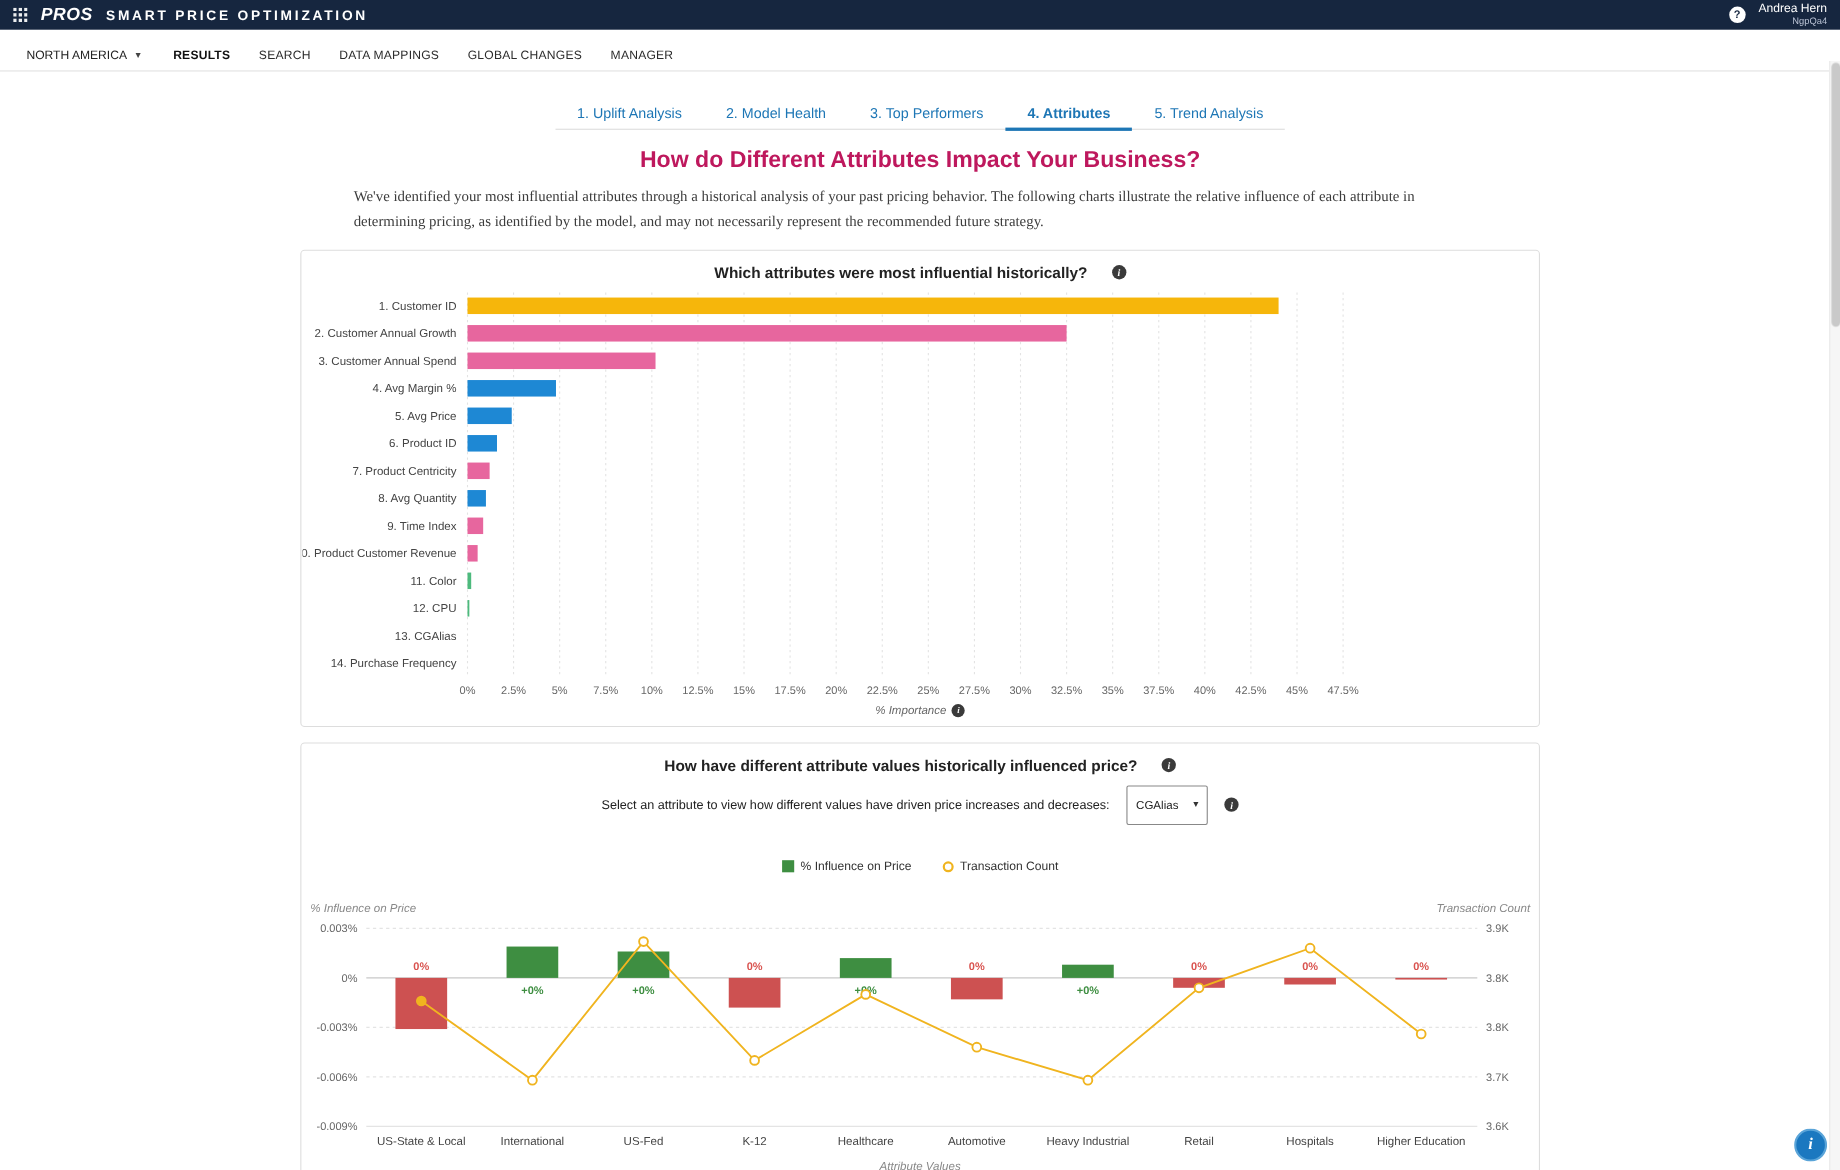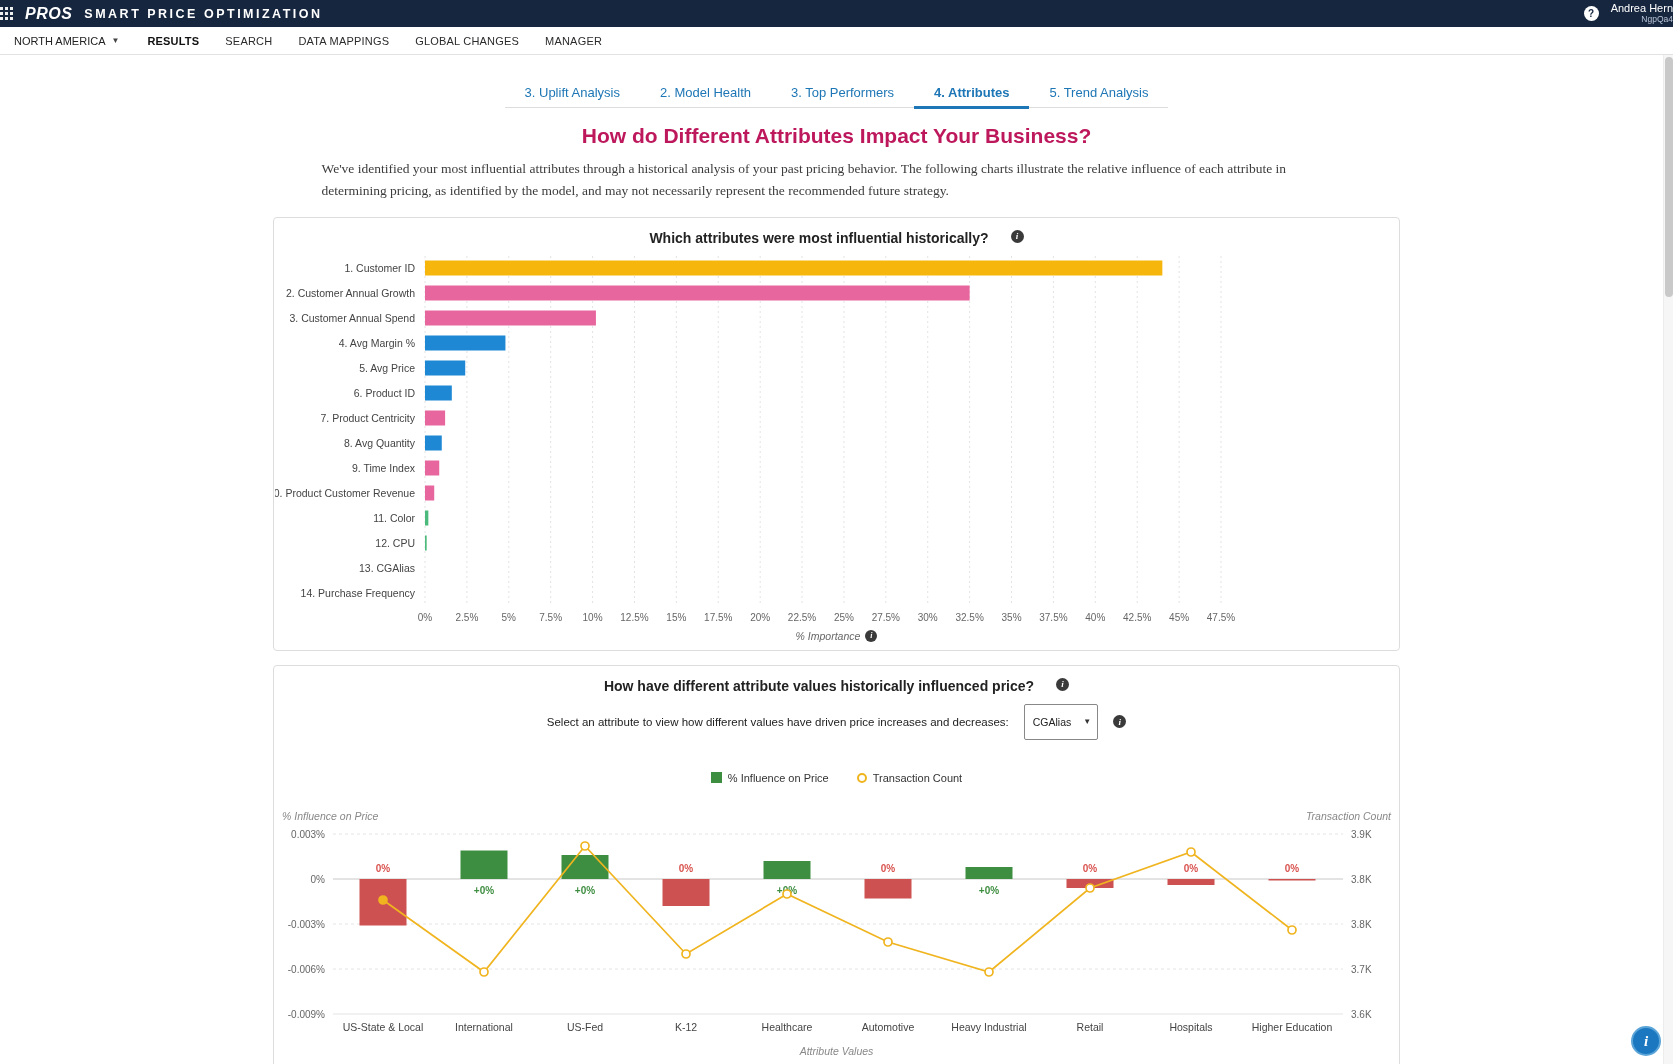--- a/index.html
+++ b/index.html
@@ -1,34 +1,34 @@
 <!DOCTYPE html>
 <html><head>
 <meta charset="utf-8">
 <style>
   * { margin:0; padding:0; box-sizing:border-box; }
   html, body { width:1673px; height:1064px; overflow:hidden; background:#fff;
     font-family:"Liberation Sans", sans-serif; position:relative; }
 
   
   .topbar { height:27px; background:#16263f; color:#fff; display:flex; align-items:center;
-    padding:0 0; gap:12px; }
+    padding:0 12px; gap:12px; }
   .waffle { display:flex; cursor:pointer; }
   .brand { font-weight:bold; font-style:italic; font-size:16px; letter-spacing:.5px; }
   .app-title { font-size:12.5px; font-weight:bold; letter-spacing:2.5px; }
   .spacer { flex:1; }
   .help-icon { width:15px; height:15px; border-radius:50%; background:#fff; color:#16263f;
     font-size:10px; font-weight:bold; display:flex; align-items:center; justify-content:center; cursor:pointer; }
   .user { text-align:right; line-height:1.15; cursor:pointer; }
   .user-name { font-size:11px; }
   .user-env { font-size:8.5px; color:#b9c2d4; }
 
   
   .navbar { height:28px; background:#fff; border-bottom:1px solid #e2e2e2; display:flex;
-    align-items:center; padding:0 14px; gap:28px; font-size:11px; color:#222; text-transform:uppercase; }
+    align-items:center; padding:0 24px; gap:28px; font-size:11px; color:#222; text-transform:uppercase;margin-top:10px; }
   .region { display:flex; align-items:center; gap:6px; cursor:pointer; }
   .chev { font-size:8px; color:#444; }
   #nav-items { display:flex; gap:26px; }
   .nav-item { cursor:pointer; letter-spacing:.2px; color:#2b2b2b;text-align:center; }
   .nav-item.active { font-weight:bold; color:#111; }
 
   
   .tabs-wrap { display:flex; justify-content:center; margin-top:22px; }
   .tabs { display:flex; border-bottom:1px solid #ddd; }
   .tab { padding:8px 20px 6px; font-size:13px; color:#1d76b5; cursor:pointer;
@@ -38,21 +38,21 @@
   
   .page-title { text-align:center; font-size:21px; color:#be185d; margin-top:16px; font-weight:bold; }
   .page-desc { font-size:13.5px; color:#3c3c3c; line-height:1.65;
     max-width:1030px; margin:10px auto 0;font-family:Liberation Serif, serif; }
 
   
   .card { width:1127px; margin:14px auto 0; border:1px solid #ddd; border-radius:4px;
     background:#fff; position:relative; padding:12px 0 8px; }
   .card2 { padding-bottom:60px; }
   .card-title { text-align:center; font-size:14px; font-weight:bold; color:#222;
-    display:flex; justify-content:center; gap:22px; }
+    display:flex; justify-content:center; align-items:center; gap:22px; }
   .info-dot { width:13px; height:13px; border-radius:50%; background:#3a3a3a; color:#fff;
     font-size:9px; font-weight:bold; font-style:italic; font-family:"Liberation Serif", serif;
     display:inline-flex; align-items:center; justify-content:center; cursor:pointer; flex:none; }
   .info-dot.small { width:12px; height:12px; font-size:8px; }
 
   svg { display:block; margin:0 auto; }
   svg text { font-family:"Liberation Sans", sans-serif; }
   .tick { font-size:10px; fill:#666; }
   .cat { font-size:10.5px; fill:#444; }
   .blabel { font-size:10px; font-weight:bold; }
@@ -126,21 +126,21 @@
       <div class="nav-item">SEARCH</div>
       <div class="nav-item">DATA MAPPINGS</div>
       <div class="nav-item">GLOBAL CHANGES</div>
       <div class="nav-item">MANAGER</div>
     </div>
 </nav>
 
 <main>
   <div class="tabs-wrap">
     <div class="tabs" id="tabs">
-        <div class="tab">3. Uplift Analysis</div>
+        <div class="tab">1. Uplift Analysis</div>
         <div class="tab">2. Model Health</div>
         <div class="tab">3. Top Performers</div>
         <div class="tab active">4. Attributes</div>
         <div class="tab">5. Trend Analysis</div>
       </div>
   </div>
 
   <h1 class="page-title">How do Different Attributes Impact Your Business?</h1>
   <p class="page-desc">We've identified your most influential attributes through a historical analysis of your past pricing behavior. The following charts illustrate the relative influence of each attribute in determining pricing, as identified by the model, and may not necessarily represent the recommended future strategy.</p>
 

